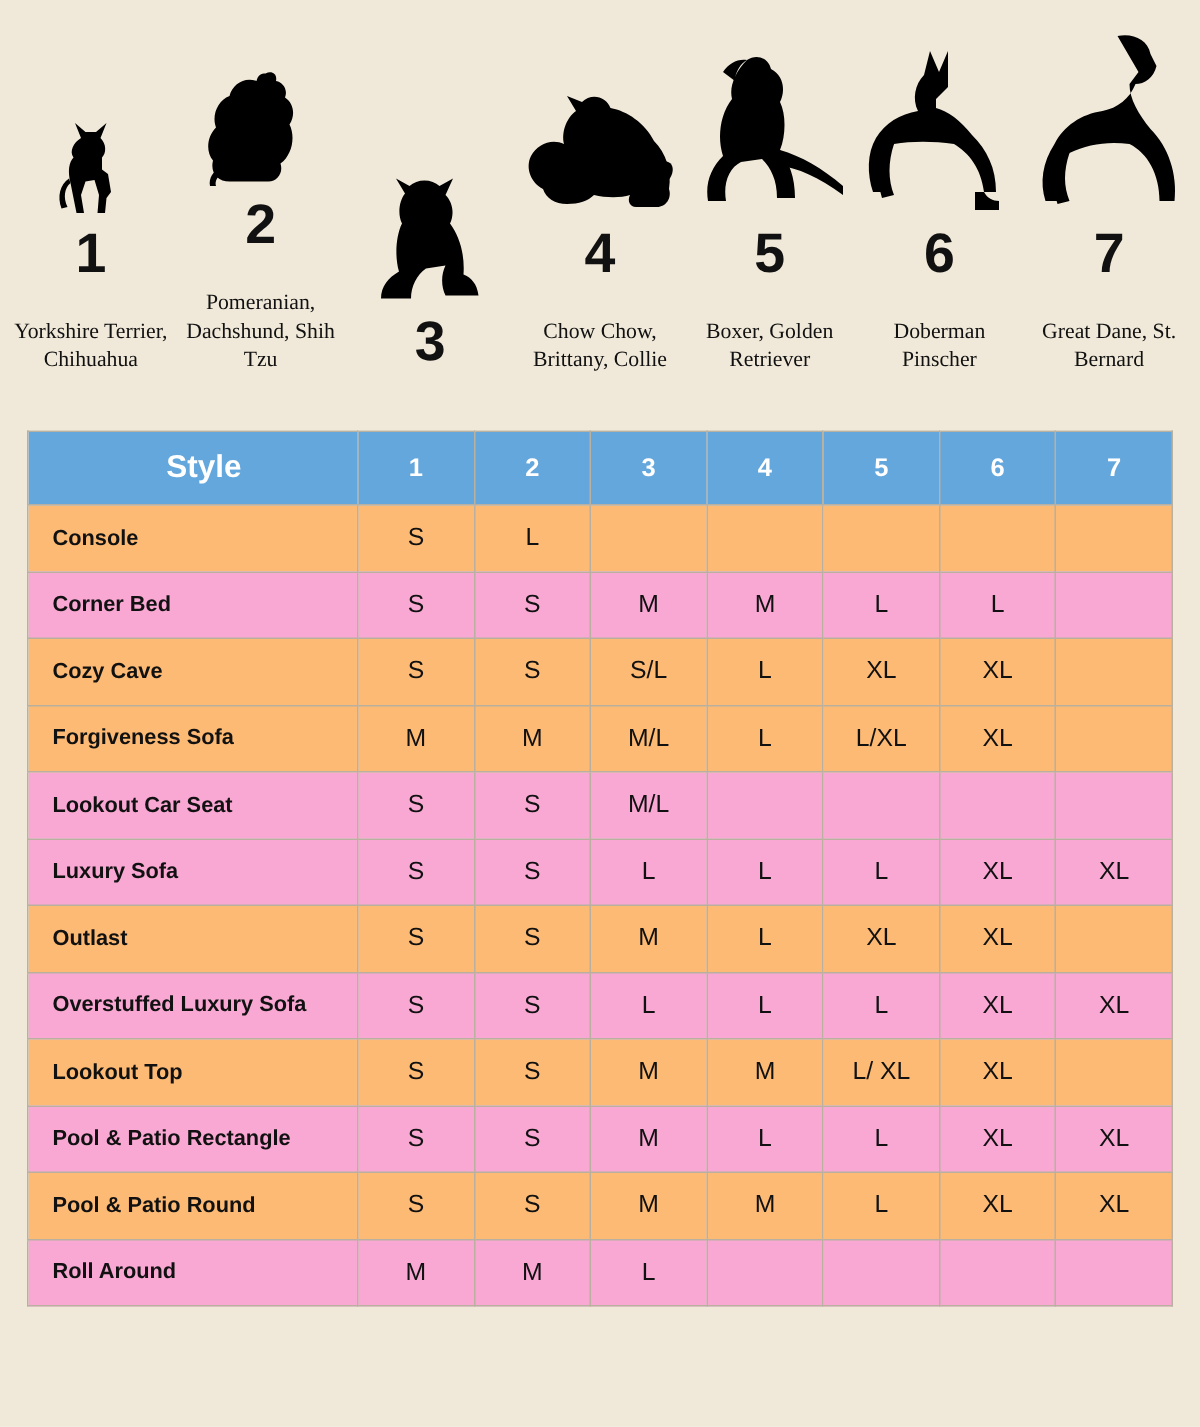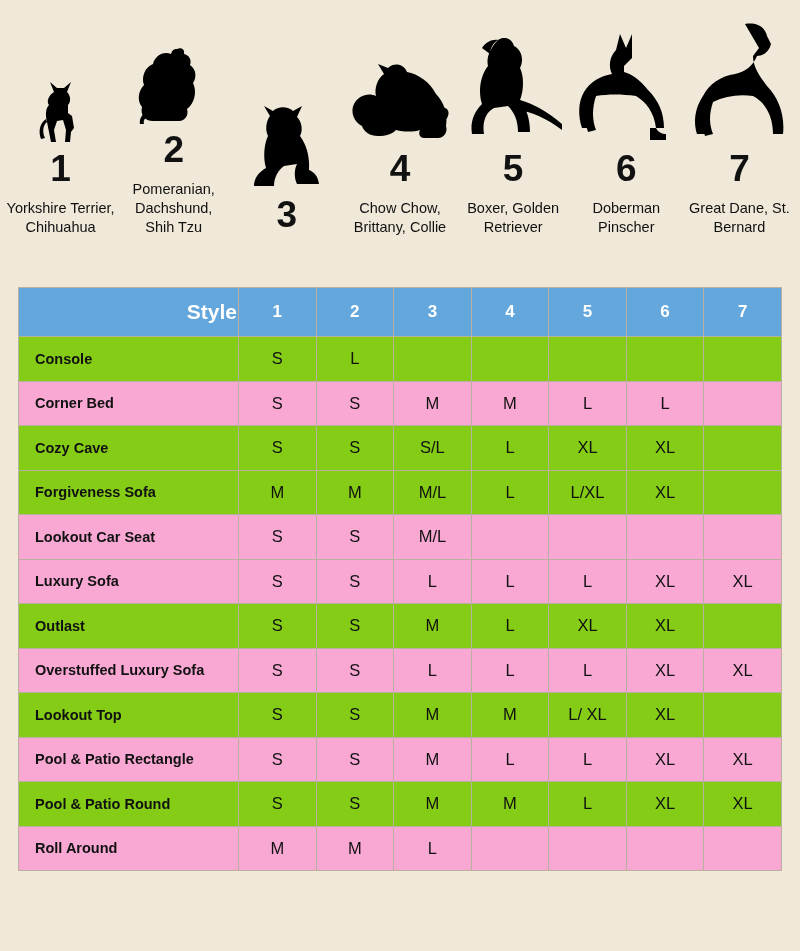--- a/index.html
+++ b/index.html
@@ -48,23 +48,24 @@
   .scale-num {
     font-size: 37px;
     font-weight: bold;
     line-height: 1.15;
     margin-top: 4px;
     color: #111;
   }
   .scale-breeds {
     font-size: 14.5px;
     line-height: 1.32;
-    margin-top: 8px;
+    margin-top: 21px;
     color: #111;
     padding: 0 2px;
+    font-family: Liberation Serif, serif;
   }
 
   
   .table-wrap {
     position: absolute;
     left: 18px;
     top: 287px;
     width: 764px;
   }
   table.sizing {
@@ -78,21 +79,21 @@
   }
   thead th {
     background: #64a7dc;
     color: #ffffff;
     font-size: 21px;
     font-weight: bold;
     height: 46px;
     vertical-align: middle;
   }
   thead th.style-head {
-    text-align: right;
+    text-align: center;
     padding-left: 16px;
     width: 202px;
   }
   thead th.num-head {
     text-align: center;
     font-size: 17px;
   }
   tbody td {
     height: 41.5px;
     font-size: 15px;
@@ -103,21 +104,21 @@
     padding-left: 16px;
     font-weight: bold;
     font-size: 14.5px;
     color: #111;
   }
   tbody td.size-cell {
     text-align: center;
     font-size: 16.5px;
     color: #111;
   }
-  tbody tr.odd td { background: #84cc16; }
+  tbody tr.odd td { background: #fdba74; }
   tbody tr.even td { background: #f9a8d4; }
 </style>
 </head>
 <body>
 
 <div class="page">
 
   <div class="scale">
 
     <div class="scale-col">

